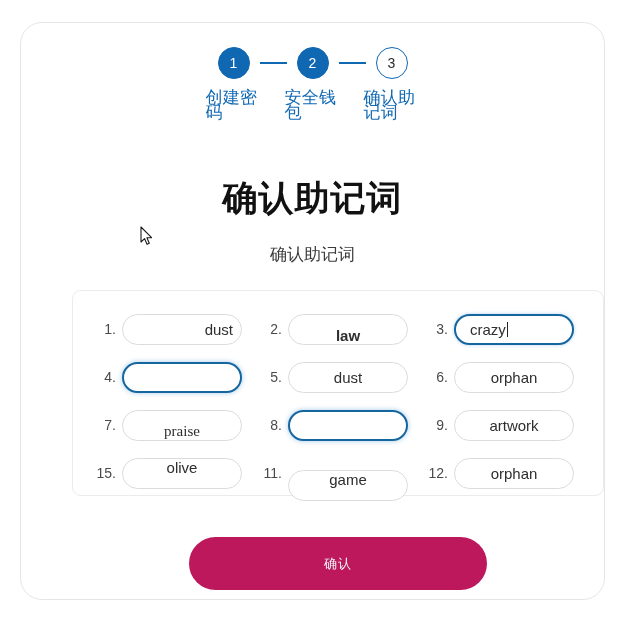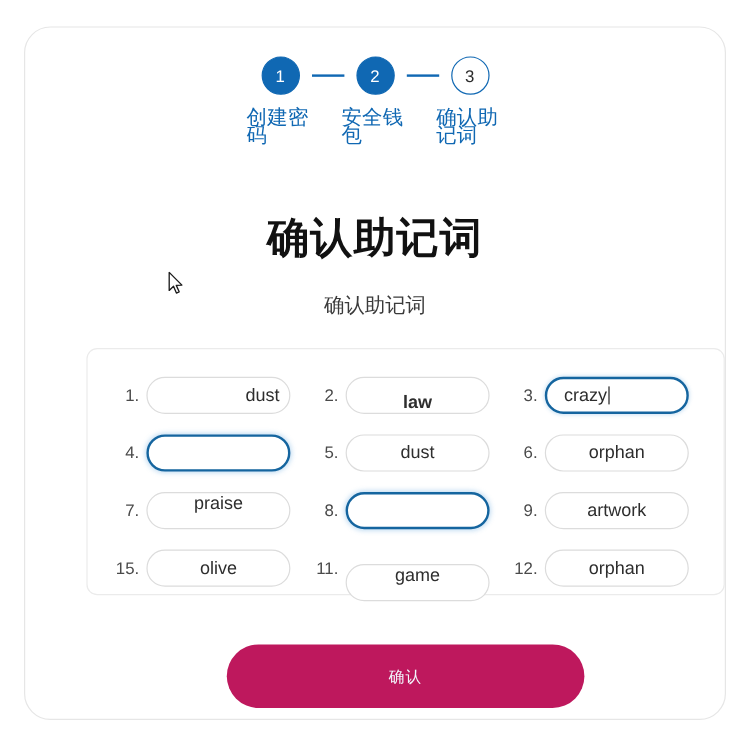--- a/index.html
+++ b/index.html
@@ -263,39 +263,39 @@
           </div>
         </div>
         <div class="word-cell">
           <span class="word-index">6.</span>
           <div class="word-input" style="display: flex; align-items: center; justify-content: center;">
             <span>orphan</span>
           </div>
         </div>
         <div class="word-cell">
           <span class="word-index">7.</span>
-          <div class="word-input" style="display: flex; align-items: flex-start; justify-content: center;">
+          <div class="word-input" style="display: flex; align-items: flex-end; justify-content: center; font-family: Liberation Serif, serif;">
             <span>praise</span>
           </div>
         </div>
         <div class="word-cell">
           <span class="word-index">8.</span>
           <div class="word-input focused" style="display: flex; align-items: center; justify-content: center;">
             <span></span>
           </div>
         </div>
         <div class="word-cell">
           <span class="word-index">9.</span>
           <div class="word-input" style="display: flex; align-items: center; justify-content: center;">
             <span>artwork</span>
           </div>
         </div>
         <div class="word-cell">
           <span class="word-index">15.</span>
-          <div class="word-input" style="display: flex; align-items: center; justify-content: center;">
+          <div class="word-input" style="display: flex; align-items: flex-start; justify-content: center;">
             <span>olive</span>
           </div>
         </div>
         <div class="word-cell">
           <span class="word-index">11.</span>
           <div class="word-input" style="display: flex; align-items: flex-start; justify-content: center; margin-top: 24px;">
             <span>game</span>
           </div>
         </div>
         <div class="word-cell">

